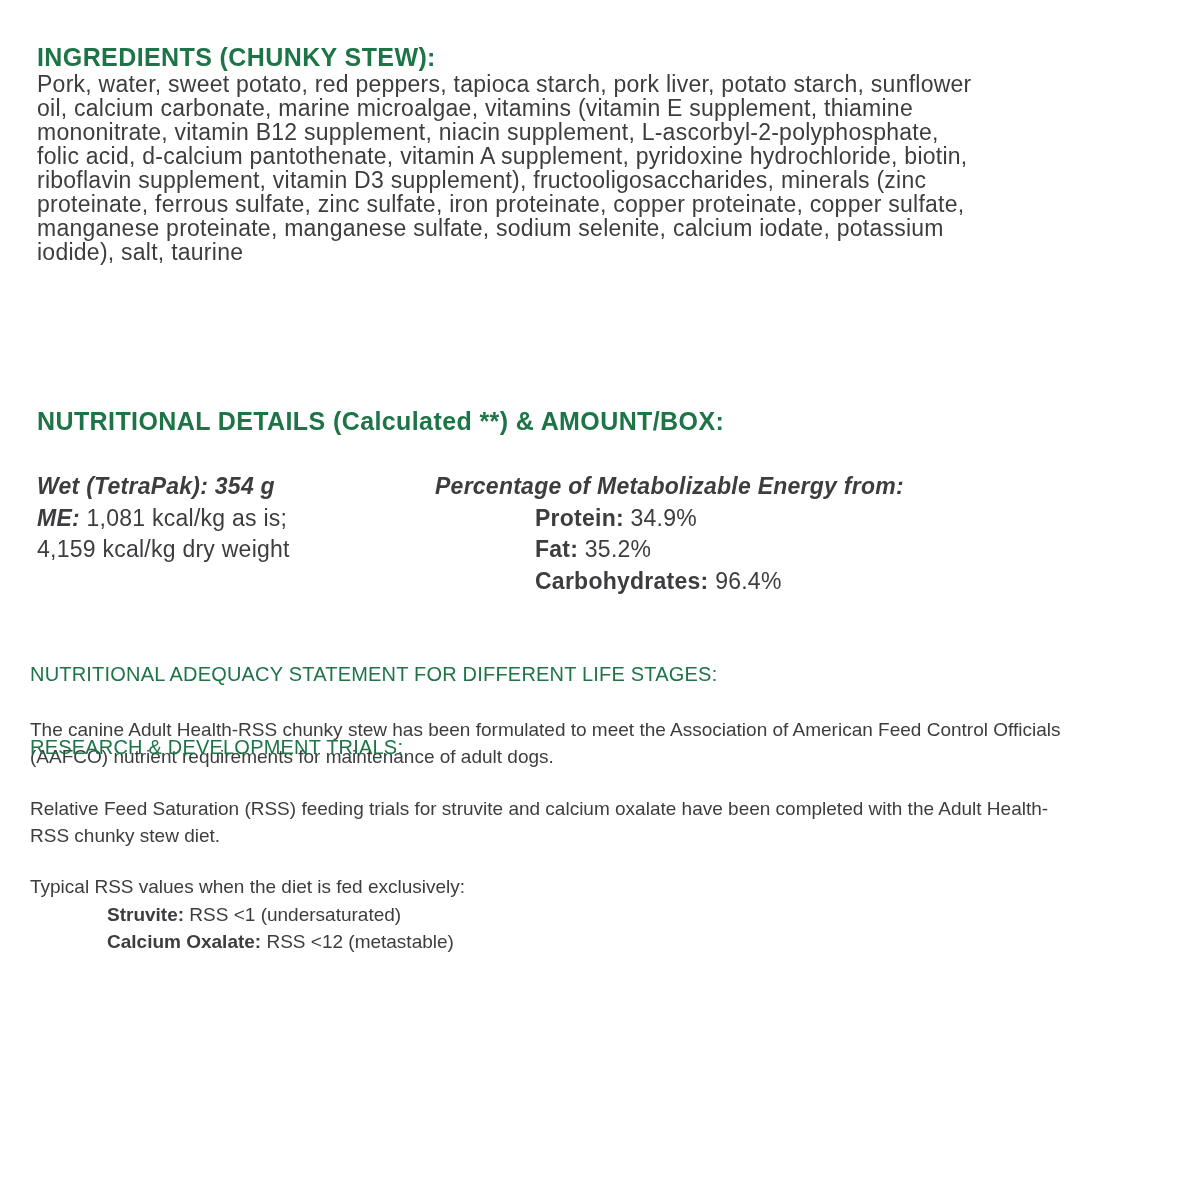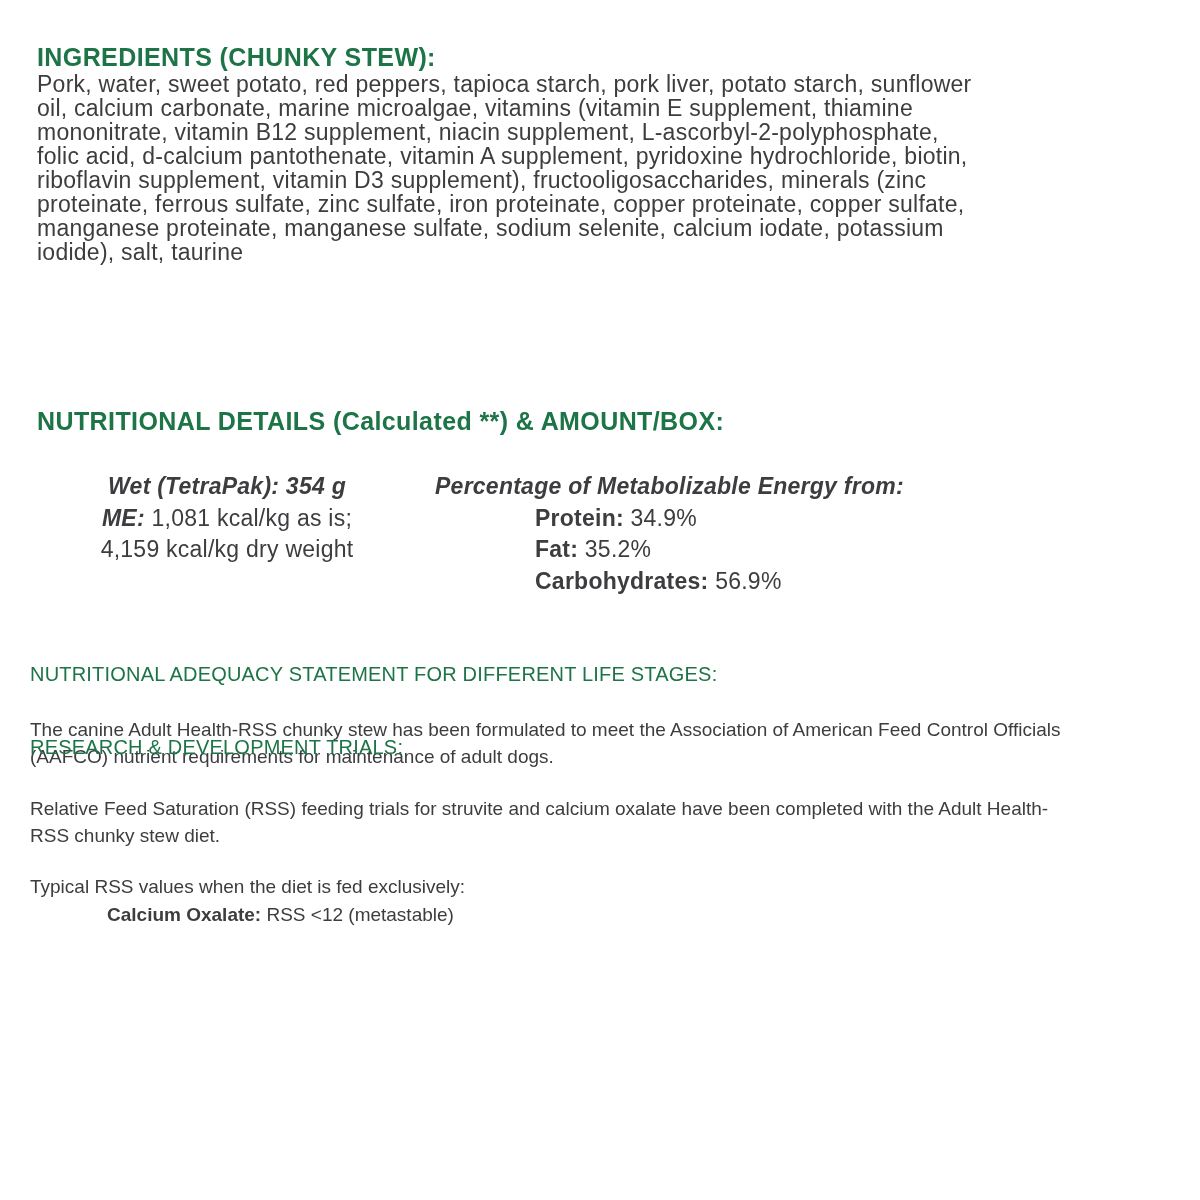--- a/index.html
+++ b/index.html
@@ -38,21 +38,21 @@
     left: 37px; top: 72px; width: 1120px;
   }
   #nutrition-heading { top: 407px; }
 
   .nutri-col {
     top: 471px;
     font-size: 23px;
     line-height: 31.5px;
     letter-spacing: 0.25px;
   }
-  #nutri-left  { left: 37px;  width: 380px; text-align: center; }
+  #nutri-left  { left: 37px;  width: 380px; }
   #nutri-right { left: 435px; width: 600px; }
   .bi { font-weight: 700; font-style: italic; }
   .b  { font-weight: 700; }
   .nutri-line { white-space: nowrap; }
   .energy-item { padding-left: 100px; white-space: nowrap; }
 
   
   .green-heading-sm {
     left: 30px;
     font-size: 20px;
@@ -107,34 +107,38 @@
   <div class="energy-item">
     <span class="b">Protein:</span>
     <span>34.9%</span>
   </div>
   <div class="energy-item">
     <span class="b">Fat:</span>
     <span>35.2%</span>
   </div>
   <div class="energy-item">
     <span class="b">Carbohydrates:</span>
-    <span>56.9%</span>
+    <span>96.4%</span>
   </div>
 </div>
 
 <div class="abs green-heading-sm" id="adequacy-heading">NUTRITIONAL ADEQUACY STATEMENT FOR DIFFERENT LIFE STAGES:</div>
 
 <div class="abs body-sm" id="adequacy-text">The canine Adult Health-RSS chunky stew has been formulated to meet the Association of American Feed Control Officials
 (AAFCO) nutrient requirements for maintenance of adult dogs.</div>
 
 <div class="abs green-heading-sm" id="research-heading">RESEARCH &amp; DEVELOPMENT TRIALS:</div>
 
 <div class="abs body-sm" id="research-text">Relative Feed Saturation (RSS) feeding trials for struvite and calcium oxalate have been completed with the Adult Health-
 RSS chunky stew diet.</div>
 
 <div class="abs body-sm" id="rss-intro">Typical RSS values when the diet is fed exclusively:</div>
 
 <div class="abs" id="rss-list">
   <div class="rss-line">
+    <span class="b">Struvite:</span>
+    <span>RSS &lt;1 (undersaturated)</span>
+  </div>
+  <div class="rss-line">
     <span class="b">Calcium Oxalate:</span>
     <span>RSS &lt;12 (metastable)</span>
   </div>
 </div>
 
 </body></html>

